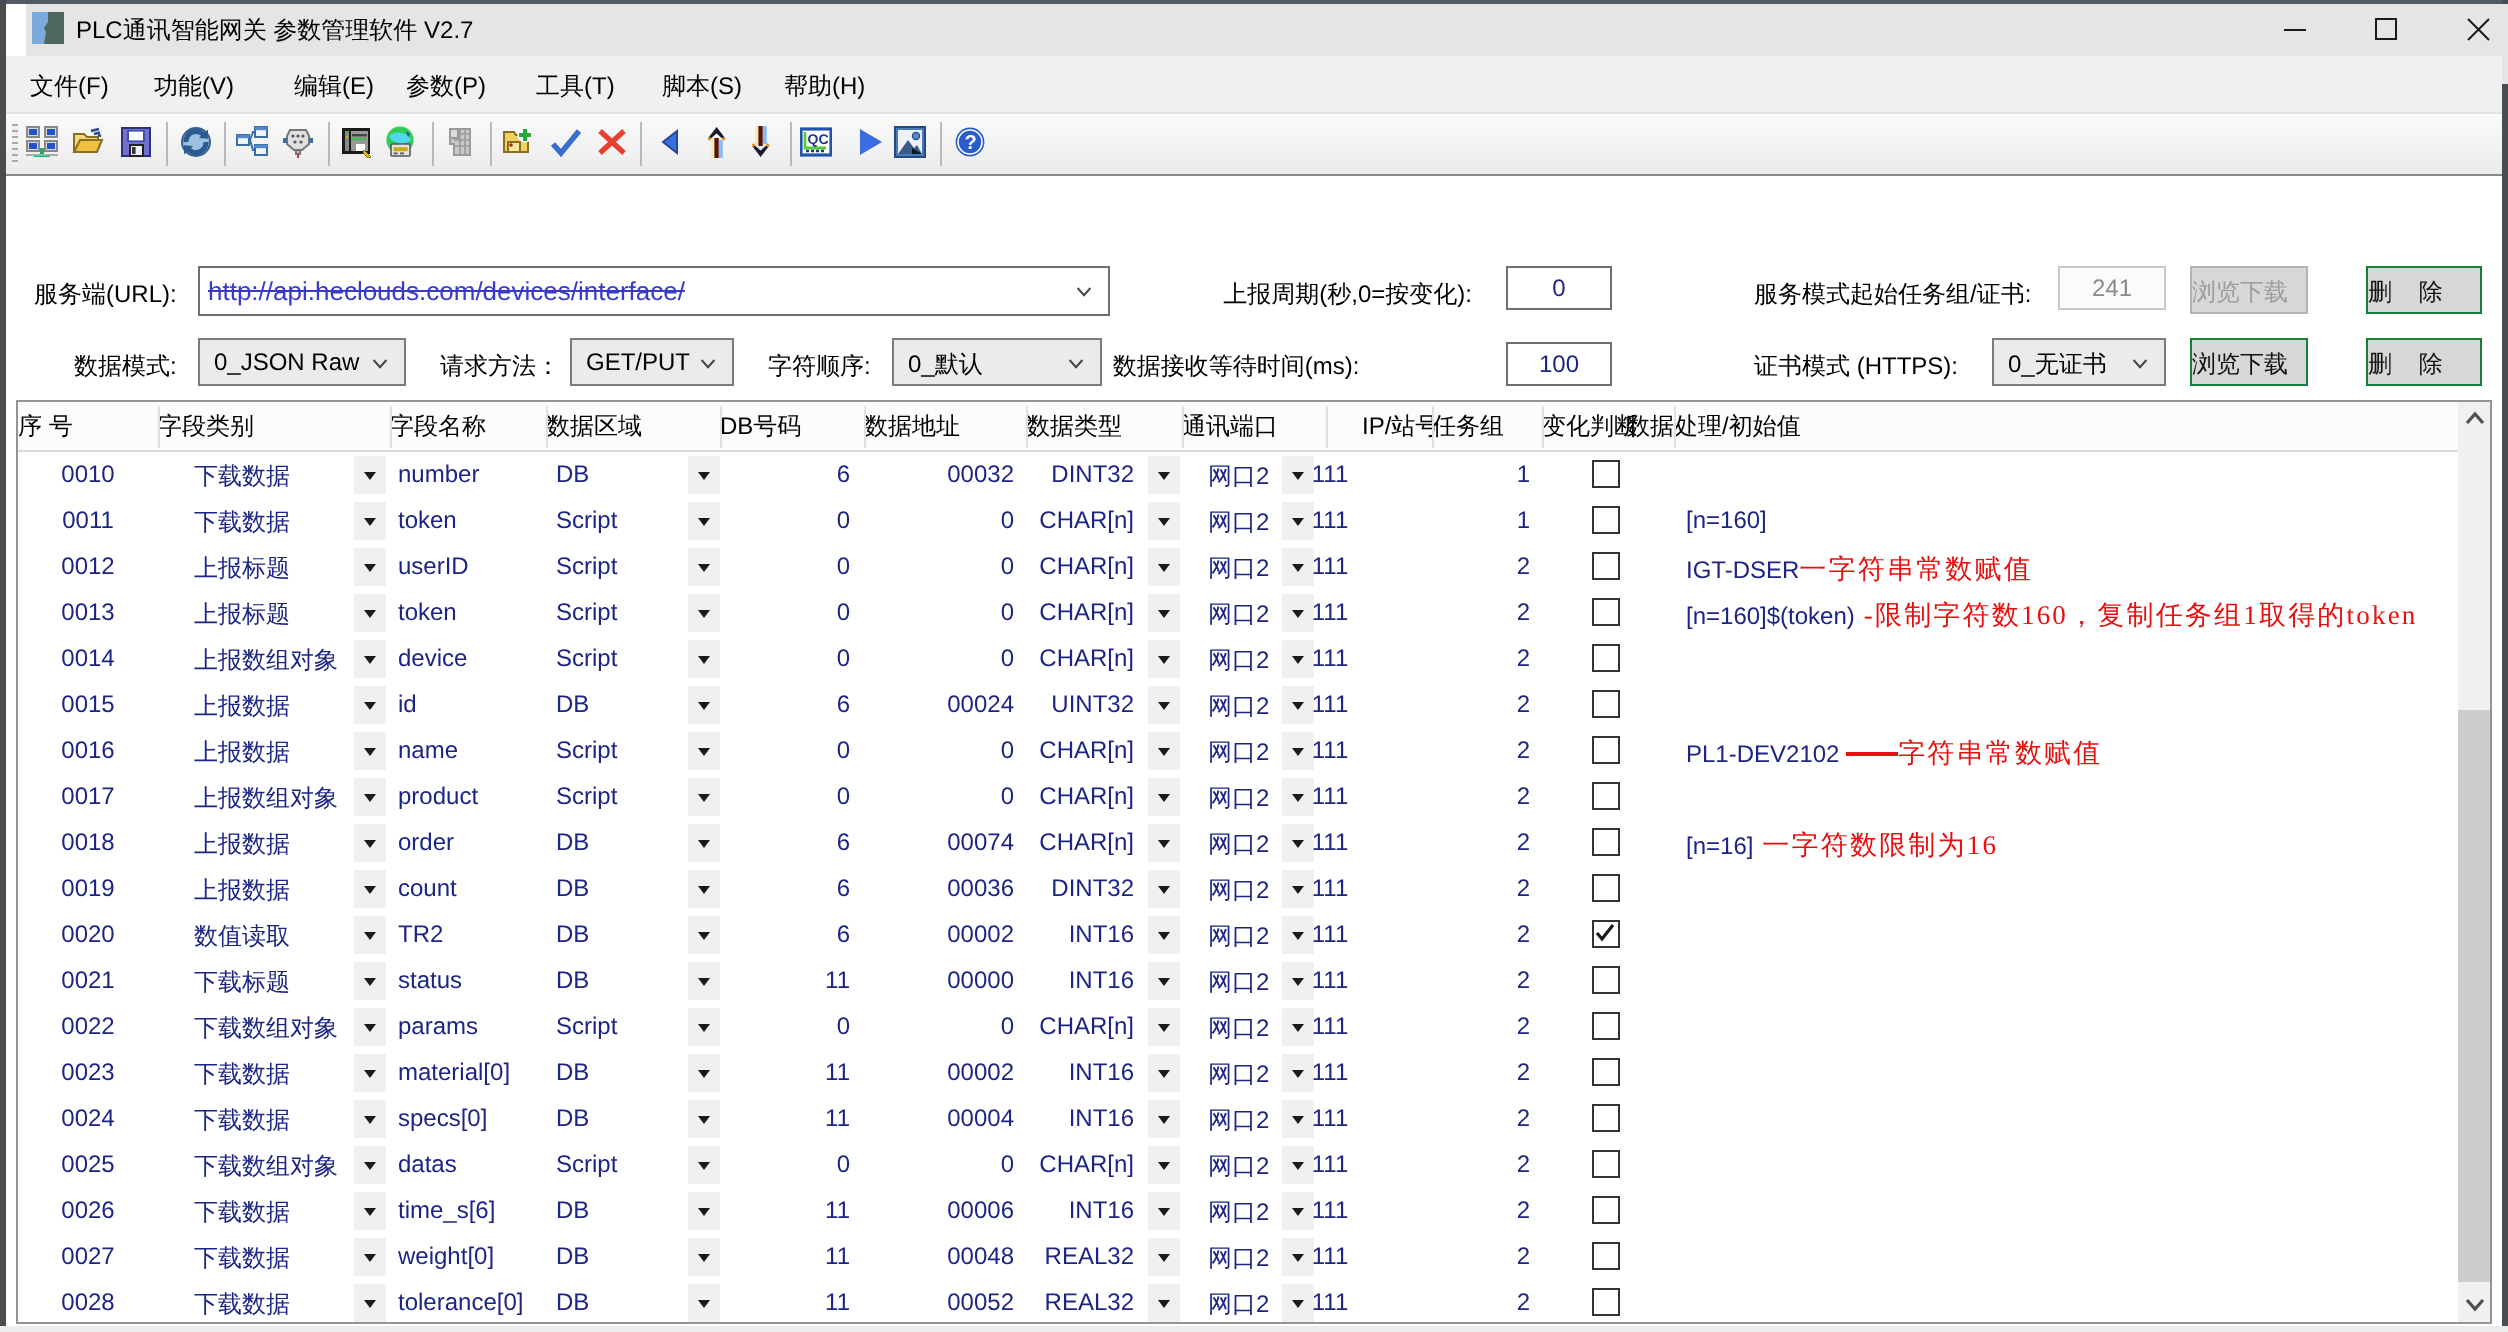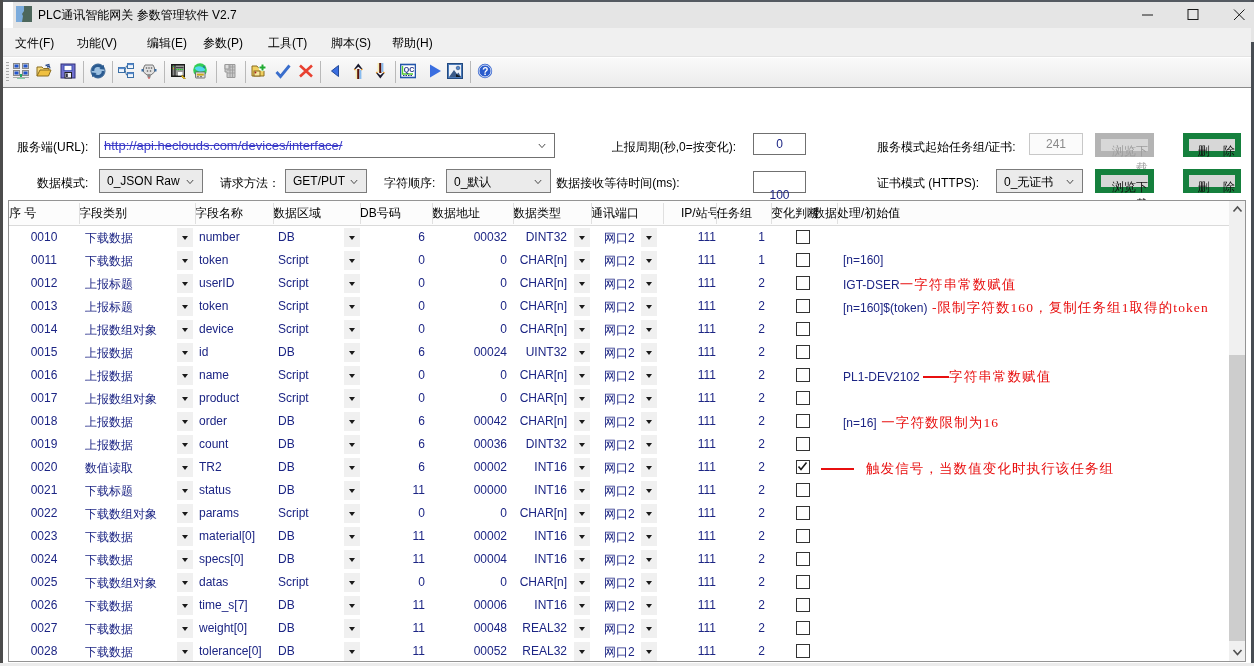--- a/index.html
+++ b/index.html
@@ -26,37 +26,37 @@
 #client{position:absolute;left:3px;top:88px;width:1248px;height:575px;background:#fff}
 #radiopanel{position:absolute;left:3px;top:6px;width:1242px;height:30px;border:1px solid #d9d9d9}
 .radio{position:absolute;top:6.5px;width:13px;height:13px;border:1px solid #404040;border-radius:50%;background:#fff}
 .radio.sel::after{content:"";position:absolute;left:2.5px;top:2.5px;width:6px;height:6px;border-radius:50%;background:#111}
 .rlab{position:absolute;top:6px;font-size:12px;color:#000}
 .flab{position:absolute;font-size:12px;color:#000}
 .input{position:absolute;border:1px solid #707070;background:#fff;font-size:12px;color:#1c2584;text-align:center}
 .combo{position:absolute;background:#ebebeb;border:1px solid #7b7b7b;font-size:12px;color:#000}
 .combo .ct{position:absolute;left:7px;top:4px}
 .chev{position:absolute;top:8px;width:8px;height:8px}
-.btn{position:absolute;background:#d7d7d7;border:6px solid #15803d;font-size:12px;color:#111;text-align:right}
+.btn{position:absolute;background:#d7d7d7;border:1px solid #15803d;font-size:12px;color:#111;text-align:left}
 
 #table{position:absolute;left:8px;top:200px;width:1238px;height:462px;border:1px solid #949494;background:#fff;overflow:hidden}
 #thead{position:absolute;left:0;top:0;width:1236px;height:25px;background:#fcfcfc;border-bottom:1px solid #dadada}
 .th{position:absolute;top:4px;font-size:12px;color:#000;text-align:left}
 .thsep{position:absolute;top:2px;width:1px;height:21px;background:#e0e0e0}
 .row{position:absolute;left:0;width:1220px;height:23px}
 .c{position:absolute;top:4px;font-size:12px;color:#1c2584;white-space:nowrap}
 .cnum{left:0;width:70px;text-align:center}
-.ccat{left:76px}
+.ccat{left:88px}
 .cname{left:190px}
 .creg{left:269px}
 .cdb{left:350px;width:66px;text-align:right}
 .caddr{left:424px;width:74px;text-align:right}
 .ctyp{left:490px;width:68px;text-align:right}
 .cport{left:595px}
-.cip{left:667px;width:40px;text-align:right}
+.cip{left:636px;width:40px;text-align:center}
 .cgrp{left:716px;width:40px;text-align:right}
 .cnote{left:834px}
 .nb{color:#1c2584}
 .nr{color:#e80f0f;font-size:13.5px;font-family:"Liberation Serif",serif;letter-spacing:1.1px}
 .rdash{display:inline-block;height:1.5px;background:#e80f0f;vertical-align:3.5px}
 .dd{position:absolute;top:2px;width:16px;height:19px;background:#f0f0f0}
 .dd::after{content:"";position:absolute;left:4.5px;top:8px;border-left:3.5px solid transparent;border-right:3.5px solid transparent;border-top:4px solid #1a1a1a}
 .cb{position:absolute;left:787px;top:4px;width:14px;height:14px;border:1px solid #333;background:#fff}
 .cb svg{position:absolute;left:0;top:0}
 
@@ -267,21 +267,21 @@
       </svg>
     </div>
  <div class="flab" style="left:381px;top:87px">字符顺序:</div>
  <div class="combo" style="left:443px;top:81px;width:105px;height:24px">
       <span class="ct">0_默认</span>
    <svg class="chev" style="left:87px" width="10" height="8" viewBox="0 0 10 8">
         <path d="M1 1.5 L5 6 L9 1.5" stroke="#444" stroke-width="1.2" fill="none"></path>
       </svg>
     </div>
  <div class="flab" style="left:497px;top:87px;width:236px;text-align:center">数据接收等待时间(ms):</div>
- <div class="input" style="left:750px;top:83px;width:53px;height:22px;padding-top:16px">100</div>
+ <div class="input" style="left:750px;top:83px;width:53px;height:22px;padding-top:3px">100</div>
  <div class="flab" style="left:874px;top:87px">证书模式 (HTTPS):</div>
  <div class="combo" style="left:993px;top:81px;width:87px;height:24px">
       <span class="ct">0_无证书</span>
    <svg class="chev" style="left:69px" width="10" height="8" viewBox="0 0 10 8">
         <path d="M1 1.5 L5 6 L9 1.5" stroke="#444" stroke-width="1.2" fill="none"></path>
       </svg>
     </div>
  <div class="btn" style="left:1092px;top:81px;width:59px;height:24px;padding-top:4px">浏览下载</div>
  <div class="btn" style="left:1180px;top:81px;width:58px;height:24px;padding-top:4px">删&nbsp;&nbsp;&nbsp;&nbsp;除</div>
 </div>
@@ -452,21 +452,21 @@
       <div class="cb"></div>
     </div>
 <div class="row" style="top:209px">
       <div class="c cnum">0018</div>
       <div class="c ccat">上报数据</div>
       <div class="dd" style="left:168px"></div>
       <div class="c cname">order</div>
       <div class="c creg">DB</div>
       <div class="dd" style="left:335px"></div>
       <div class="c cdb">6</div>
-      <div class="c caddr">00042</div>
+      <div class="c caddr">00074</div>
       <div class="c ctyp">CHAR[n]</div>
       <div class="dd" style="left:565px"></div>
       <div class="c cport">网口2</div>
       <div class="dd" style="left:632px"></div>
       <div class="c cip">111</div>
       <div class="c cgrp">2</div>
       <div class="cb"></div>
       <div class="c cnote"><span class="nb">[n=16]</span><span class="nr">&nbsp;一字符数限制为16</span></div>
     </div>
 <div class="row" style="top:232px">
@@ -499,21 +499,20 @@
       <div class="dd" style="left:565px"></div>
       <div class="c cport">网口2</div>
       <div class="dd" style="left:632px"></div>
       <div class="c cip">111</div>
       <div class="c cgrp">2</div>
       <div class="cb">
         <svg width="11" height="11" viewBox="0 0 11 11">
           <path d="M1.5 5.5 L4 8.5 L9.5 1.5" stroke="#1a1a1a" stroke-width="1.6" fill="none"></path>
         </svg>
       </div>
-      <div class="c cnote" style="left:812px"><span class="nr"><span class="rdash" style="width:33px;margin-right:12px"></span>触发信号，当数值变化时执行该任务组</span></div>
     </div>
 <div class="row" style="top:278px">
       <div class="c cnum">0021</div>
       <div class="c ccat">下载标题</div>
       <div class="dd" style="left:168px"></div>
       <div class="c cname">status</div>
       <div class="c creg">DB</div>
       <div class="dd" style="left:335px"></div>
       <div class="c cdb">11</div>
       <div class="c caddr">00000</div>
@@ -590,21 +589,21 @@
       <div class="c cport">网口2</div>
       <div class="dd" style="left:632px"></div>
       <div class="c cip">111</div>
       <div class="c cgrp">2</div>
       <div class="cb"></div>
     </div>
 <div class="row" style="top:393px">
       <div class="c cnum">0026</div>
       <div class="c ccat">下载数据</div>
       <div class="dd" style="left:168px"></div>
-      <div class="c cname">time_s[7]</div>
+      <div class="c cname">time_s[6]</div>
       <div class="c creg">DB</div>
       <div class="dd" style="left:335px"></div>
       <div class="c cdb">11</div>
       <div class="c caddr">00006</div>
       <div class="c ctyp">INT16</div>
       <div class="dd" style="left:565px"></div>
       <div class="c cport">网口2</div>
       <div class="dd" style="left:632px"></div>
       <div class="c cip">111</div>
       <div class="c cgrp">2</div>

